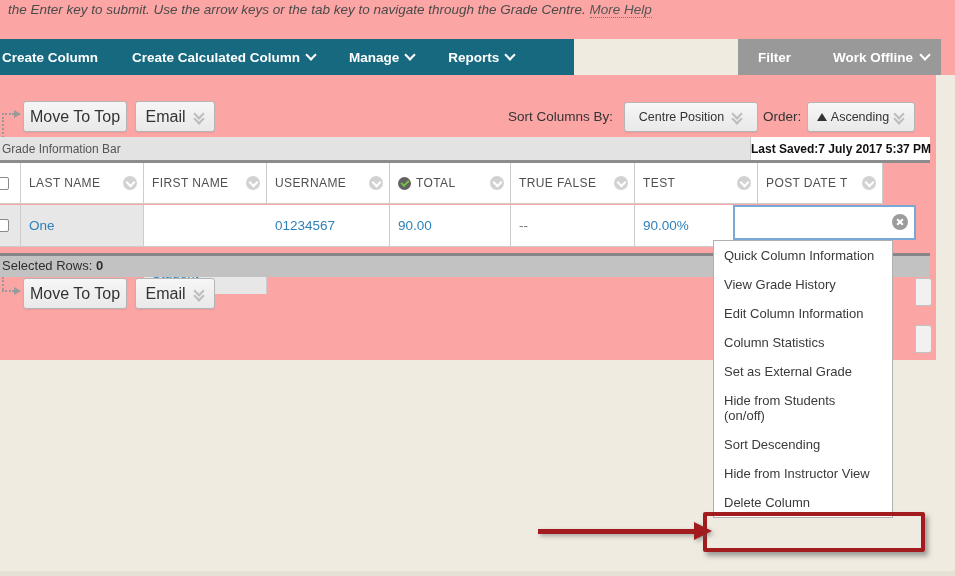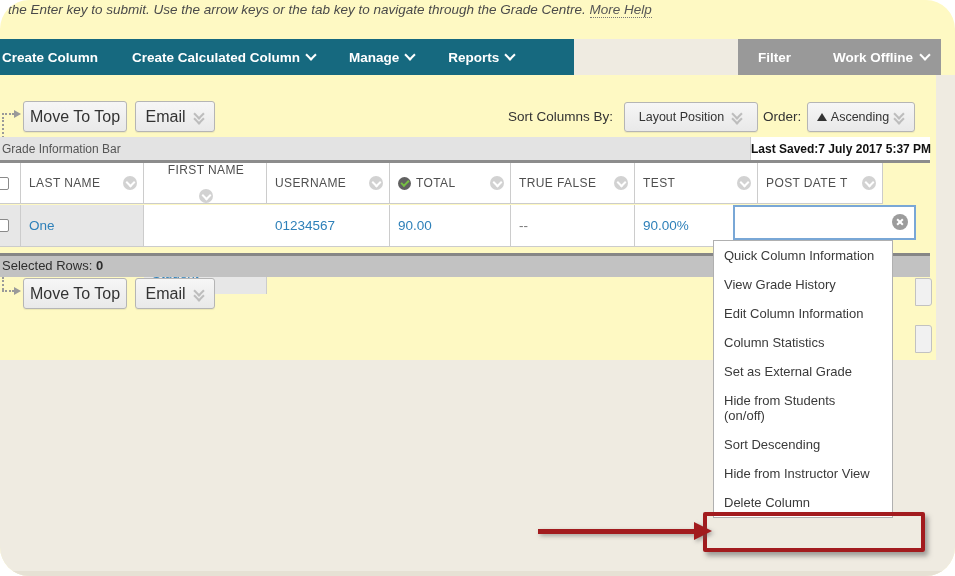--- a/index.html
+++ b/index.html
@@ -1,18 +1,18 @@
 <!DOCTYPE html>
 <html><head>
 <meta charset="utf-8">
 <style>
   * { margin:0; padding:0; box-sizing:border-box; }
   html,body { background:#fff; }
   body { font-family:"Liberation Sans", sans-serif; }
-  #screen { position:relative; width:955px; height:576px; overflow:hidden; background:#fef9c3;border-radius:29px; }
+  #screen { position:relative; width:955px; height:576px; overflow:hidden; background:#fca5a5; }
 
   
   .intro { position:absolute; left:8px; top:2px; font-style:italic; font-size:13.5px; color:#4a4a4a; white-space:nowrap; }
   .intro a { color:#555; text-decoration:none; border-bottom:1px dotted #777; cursor:pointer; }
 
   
   .teal-bar { position:absolute; left:0; top:39px; width:574px; height:36px; background:#16697F;
               display:flex; align-items:center; gap:34px; padding-left:2px; }
   .teal-item { display:flex; align-items:center; gap:7px; color:#fff; font-size:13.5px; font-weight:700; cursor:pointer; white-space:nowrap; }
   .chev-w { width:8px; height:8px; border-right:2.5px solid #fff; border-bottom:2.5px solid #fff; transform:rotate(45deg); margin-top:-4px; }
@@ -148,21 +148,21 @@
   <div class="btn" style="left:23px; top:101px; width:104px; height:31px;">
     <span>Move To Top</span>
   </div>
   <div class="btn" style="left:135px; top:101px; width:80px; height:31px;">
     <span>Email</span>
     <span class="dchev"></span>
   </div>
 
   <span class="label" style="left:508px; top:109px;">Sort Columns By:</span>
   <div class="btn" style="left:624px; top:102px; width:134px; height:30px; font-size:12.5px;">
-    <span>Layout Position</span>
+    <span>Centre Position</span>
     <span class="dchev"></span>
   </div>
   <span class="label" style="left:763px; top:109px;">Order:</span>
   <div class="btn" style="left:807px; top:102px; width:108px; height:30px; font-size:12.5px; gap:4px;">
     <span class="tri-up"></span>
     <span>Ascending</span>
     <span class="dchev"></span>
   </div>
 
   <div class="gib">
@@ -172,21 +172,21 @@
   <div class="table-top-line"></div>
 
   <div class="hdr-row">
     <div class="cell" style="width:21px;">
       <span class="checkbox"></span>
     </div>
     <div class="cell hdr-cell" style="width:123px;">
       <span class="hdr-label">LAST NAME</span>
       <span class="chev-badge"></span>
     </div>
-    <div class="cell hdr-cell" style="width:123px;flex-direction:column;">
+    <div class="cell hdr-cell" style="width:123px;">
       <span class="hdr-label">FIRST NAME</span>
       <span class="chev-badge"></span>
     </div>
     <div class="cell hdr-cell" style="width:123px;">
       <span class="hdr-label">USERNAME</span>
       <span class="chev-badge"></span>
     </div>
     <div class="cell hdr-cell" style="width:121px;">
       <span class="hdr-label">
         <span class="ext-grade"></span>

